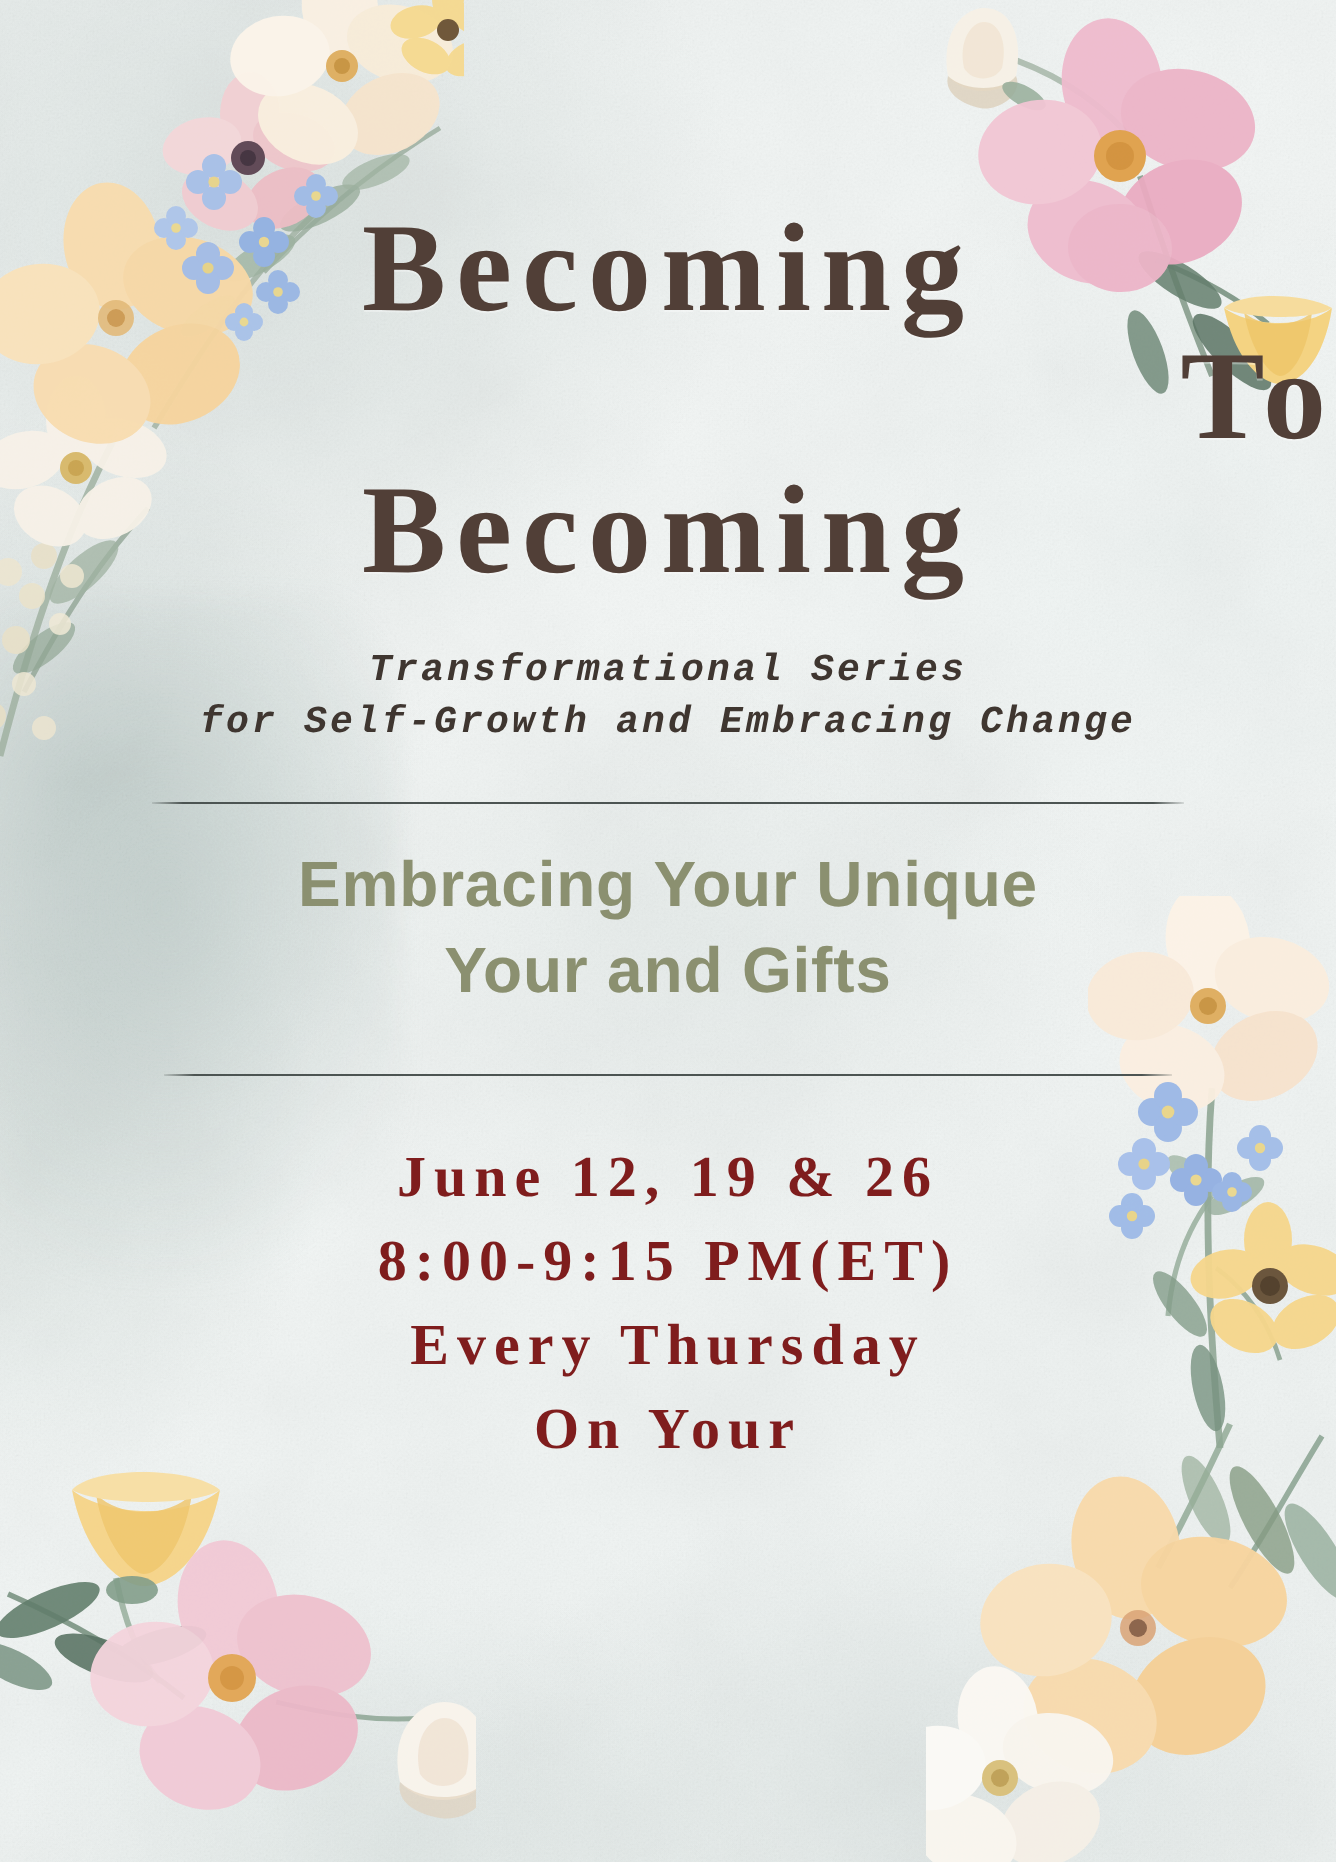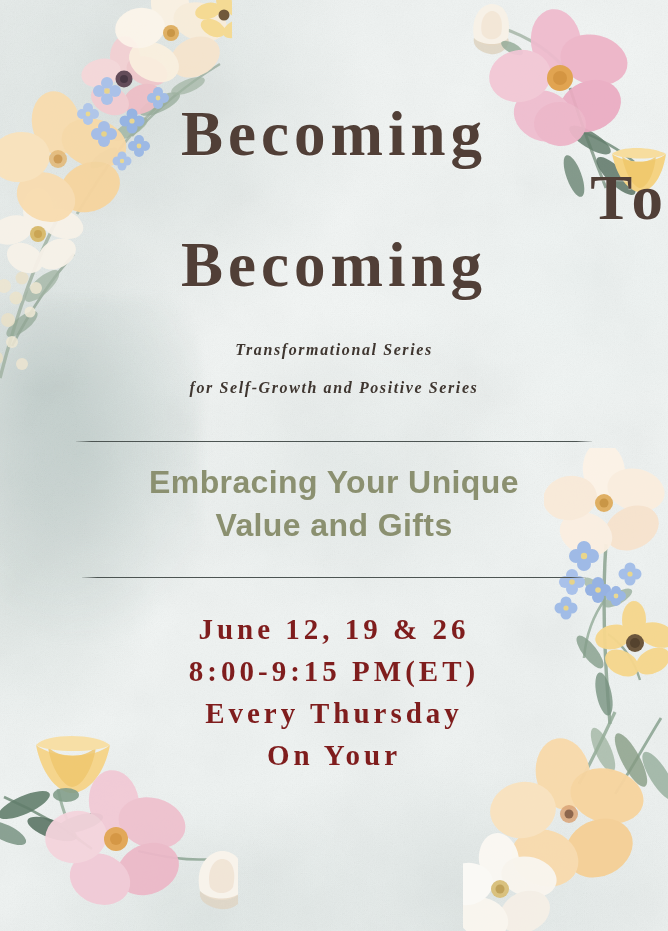--- a/index.html
+++ b/index.html
@@ -78,27 +78,27 @@
   .title-line.l2 { margin-top: 0; text-align: right; }
   .title-line.l3 { margin-top: 6px; text-align: center; }
 
   .subtitle-block {
     margin-top: 24px;
     text-align: center;
     width: 100%;
   }
   .subtitle-line {
     color: #3f3630;
-    font-family: Liberation Serif, serif;
+    font-family: Liberation Mono, monospace;
     font-style: italic;
     font-weight: bold;
-    font-size: 16px;
+    font-size: 19px;
     letter-spacing: 1.6px;
     line-height: 1.35;
-    margin: 16px;
+    margin: 0;
   }
   .led-by {
     margin-top: 10px;
     color: #4a4440;
     font-family: "Liberation Serif", serif;
     font-style: normal;
     font-weight: normal;
     font-size: 23px;
     letter-spacing: 2.2px;
     text-align: center;
@@ -564,28 +564,28 @@
   <div class="content">
 
     <div class="title-block">
       <div class="title-line l1">Becoming</div>
       <div class="title-line l2">To</div>
       <div class="title-line l3">Becoming</div>
     </div>
 
     <div class="subtitle-block">
       <div class="subtitle-line">Transformational Series</div>
-      <div class="subtitle-line">for Self-Growth and Positive Series</div>
+      <div class="subtitle-line">for Self-Growth and Embracing Change</div>
     </div>
 
     <div class="session-block">
       <div class="rule top"></div>
       <div class="session-lines">
         <div class="session-line">Embracing Your Unique</div>
-        <div class="session-line">Value and Gifts</div>
+        <div class="session-line">Your and Gifts</div>
       </div>
       <div class="rule bottom"></div>
     </div>
 
     <div class="schedule-block">
       <div class="schedule-line">June 12, 19 &amp; 26</div>
       <div class="schedule-line">8:00-9:15 PM(ET)</div>
       <div class="schedule-line">Every Thursday</div>
       <div class="schedule-line">On Your</div>
     </div>

